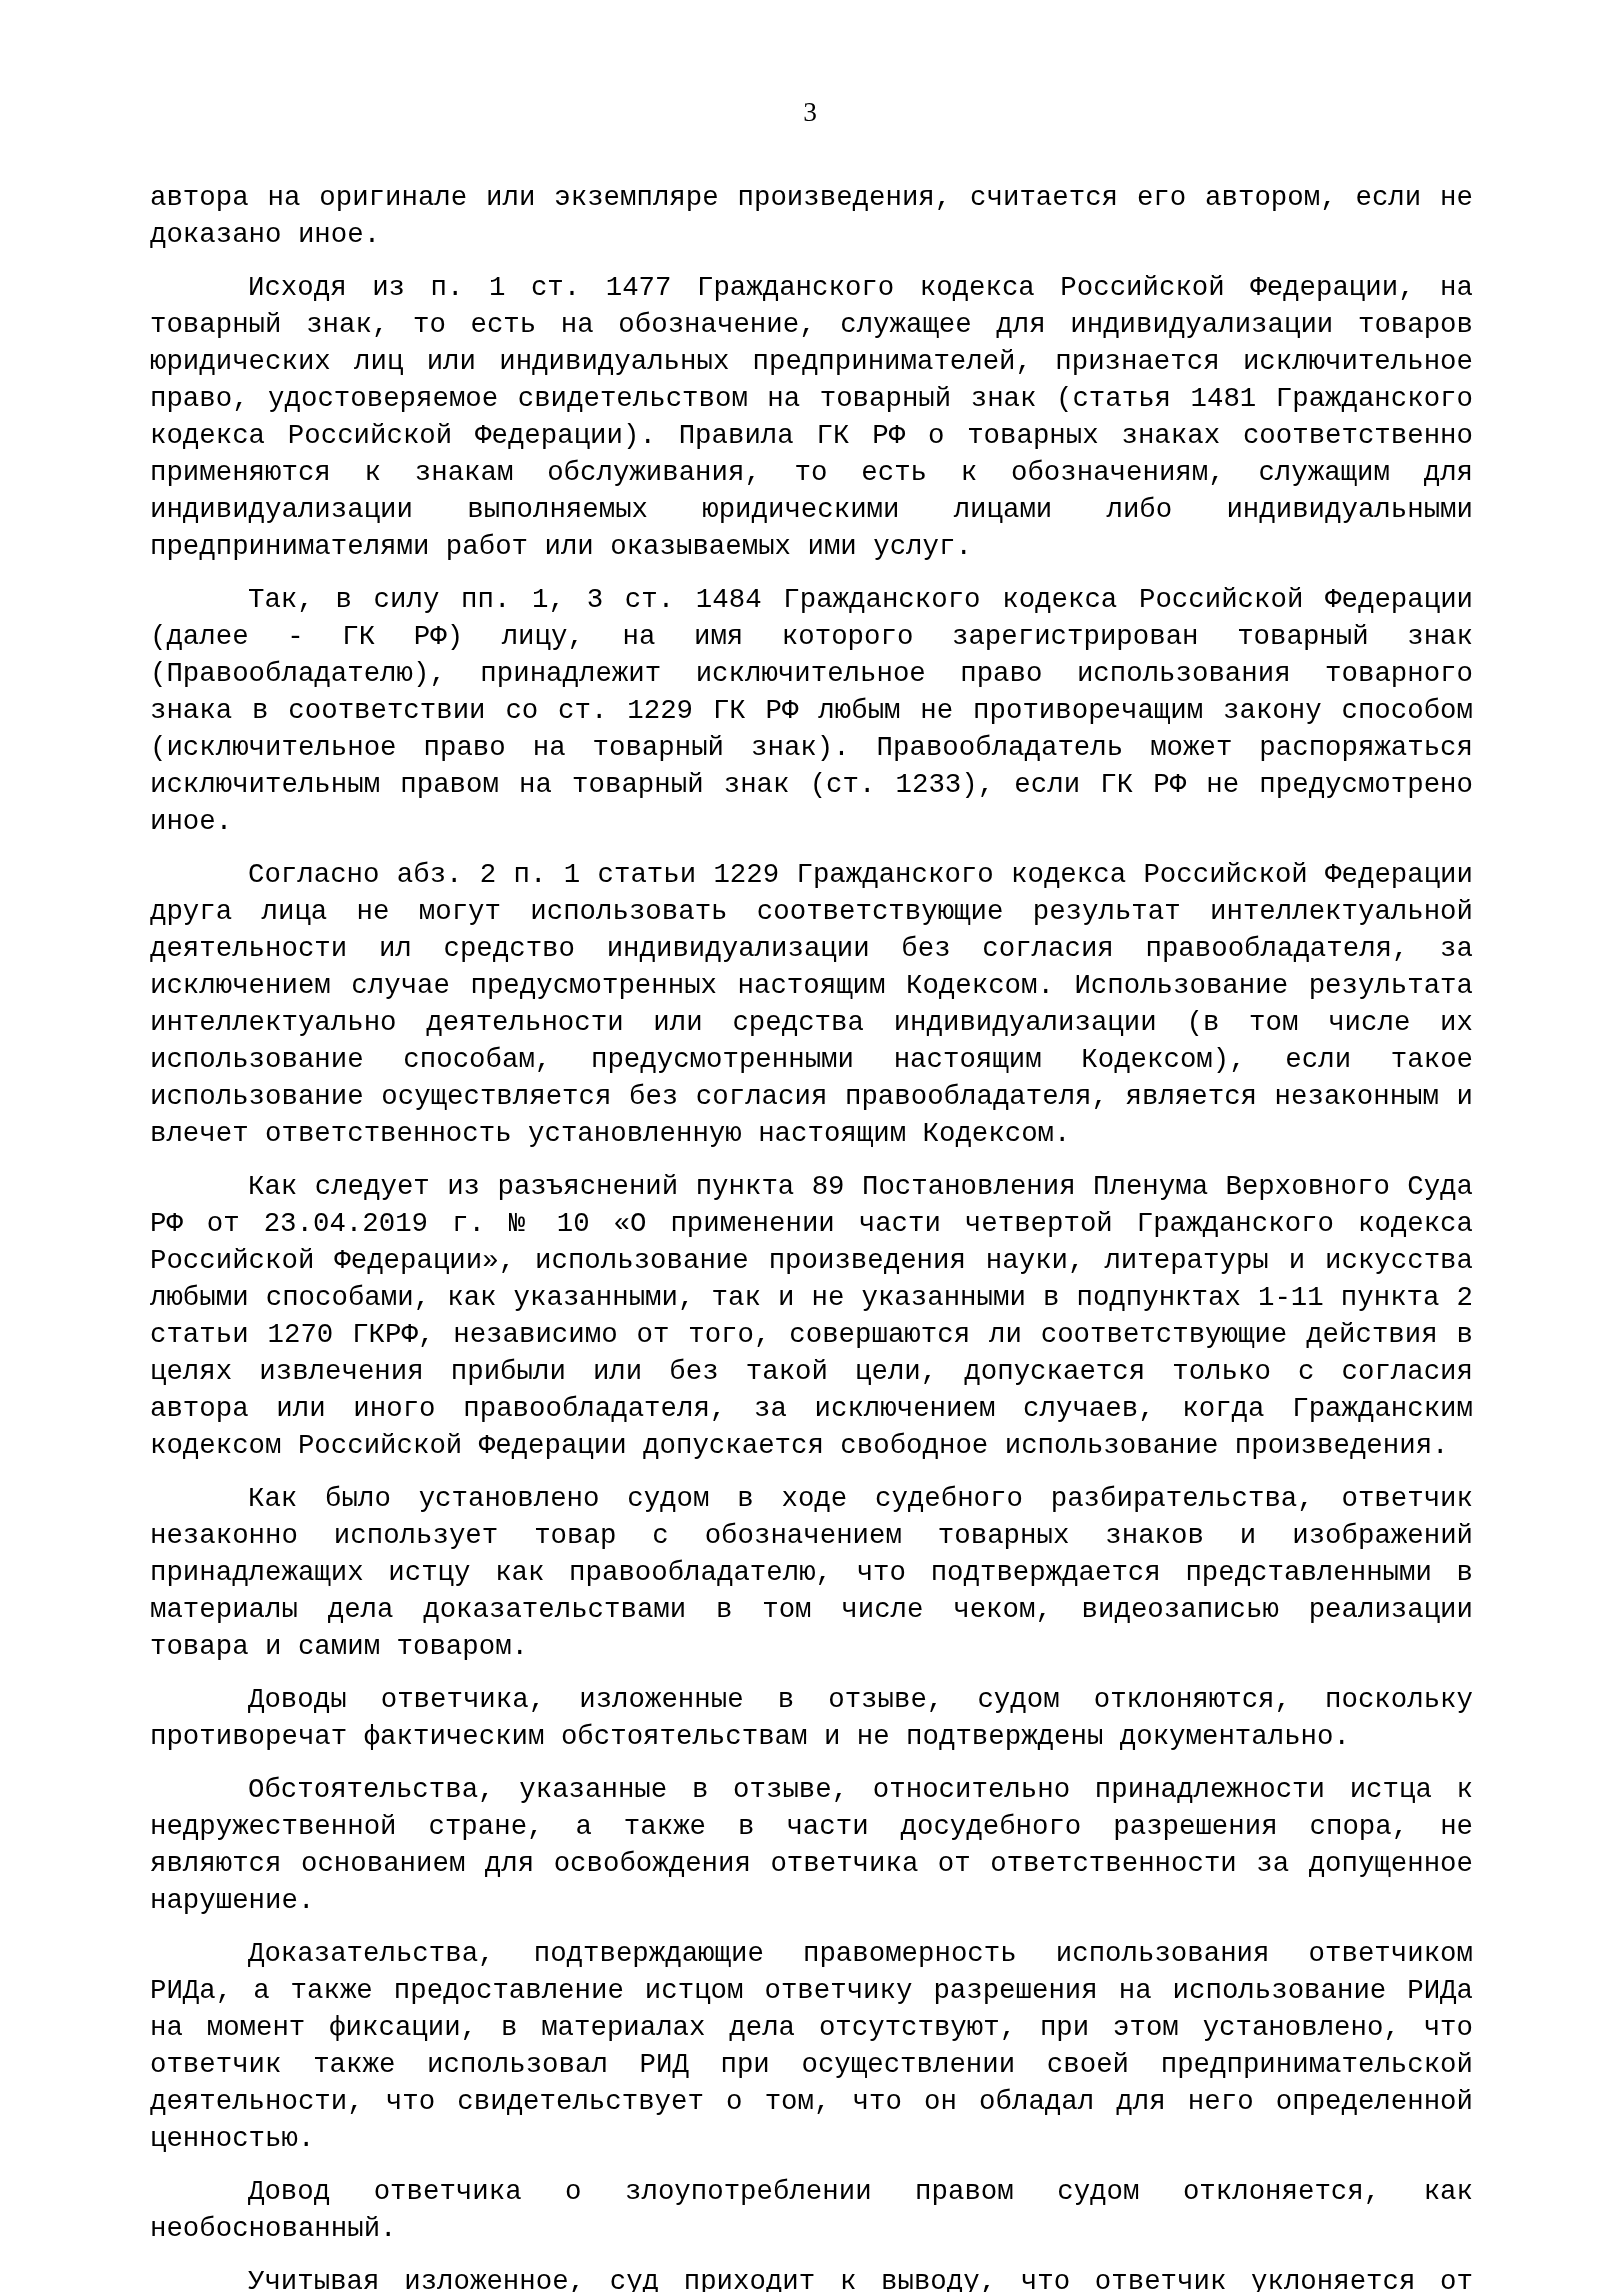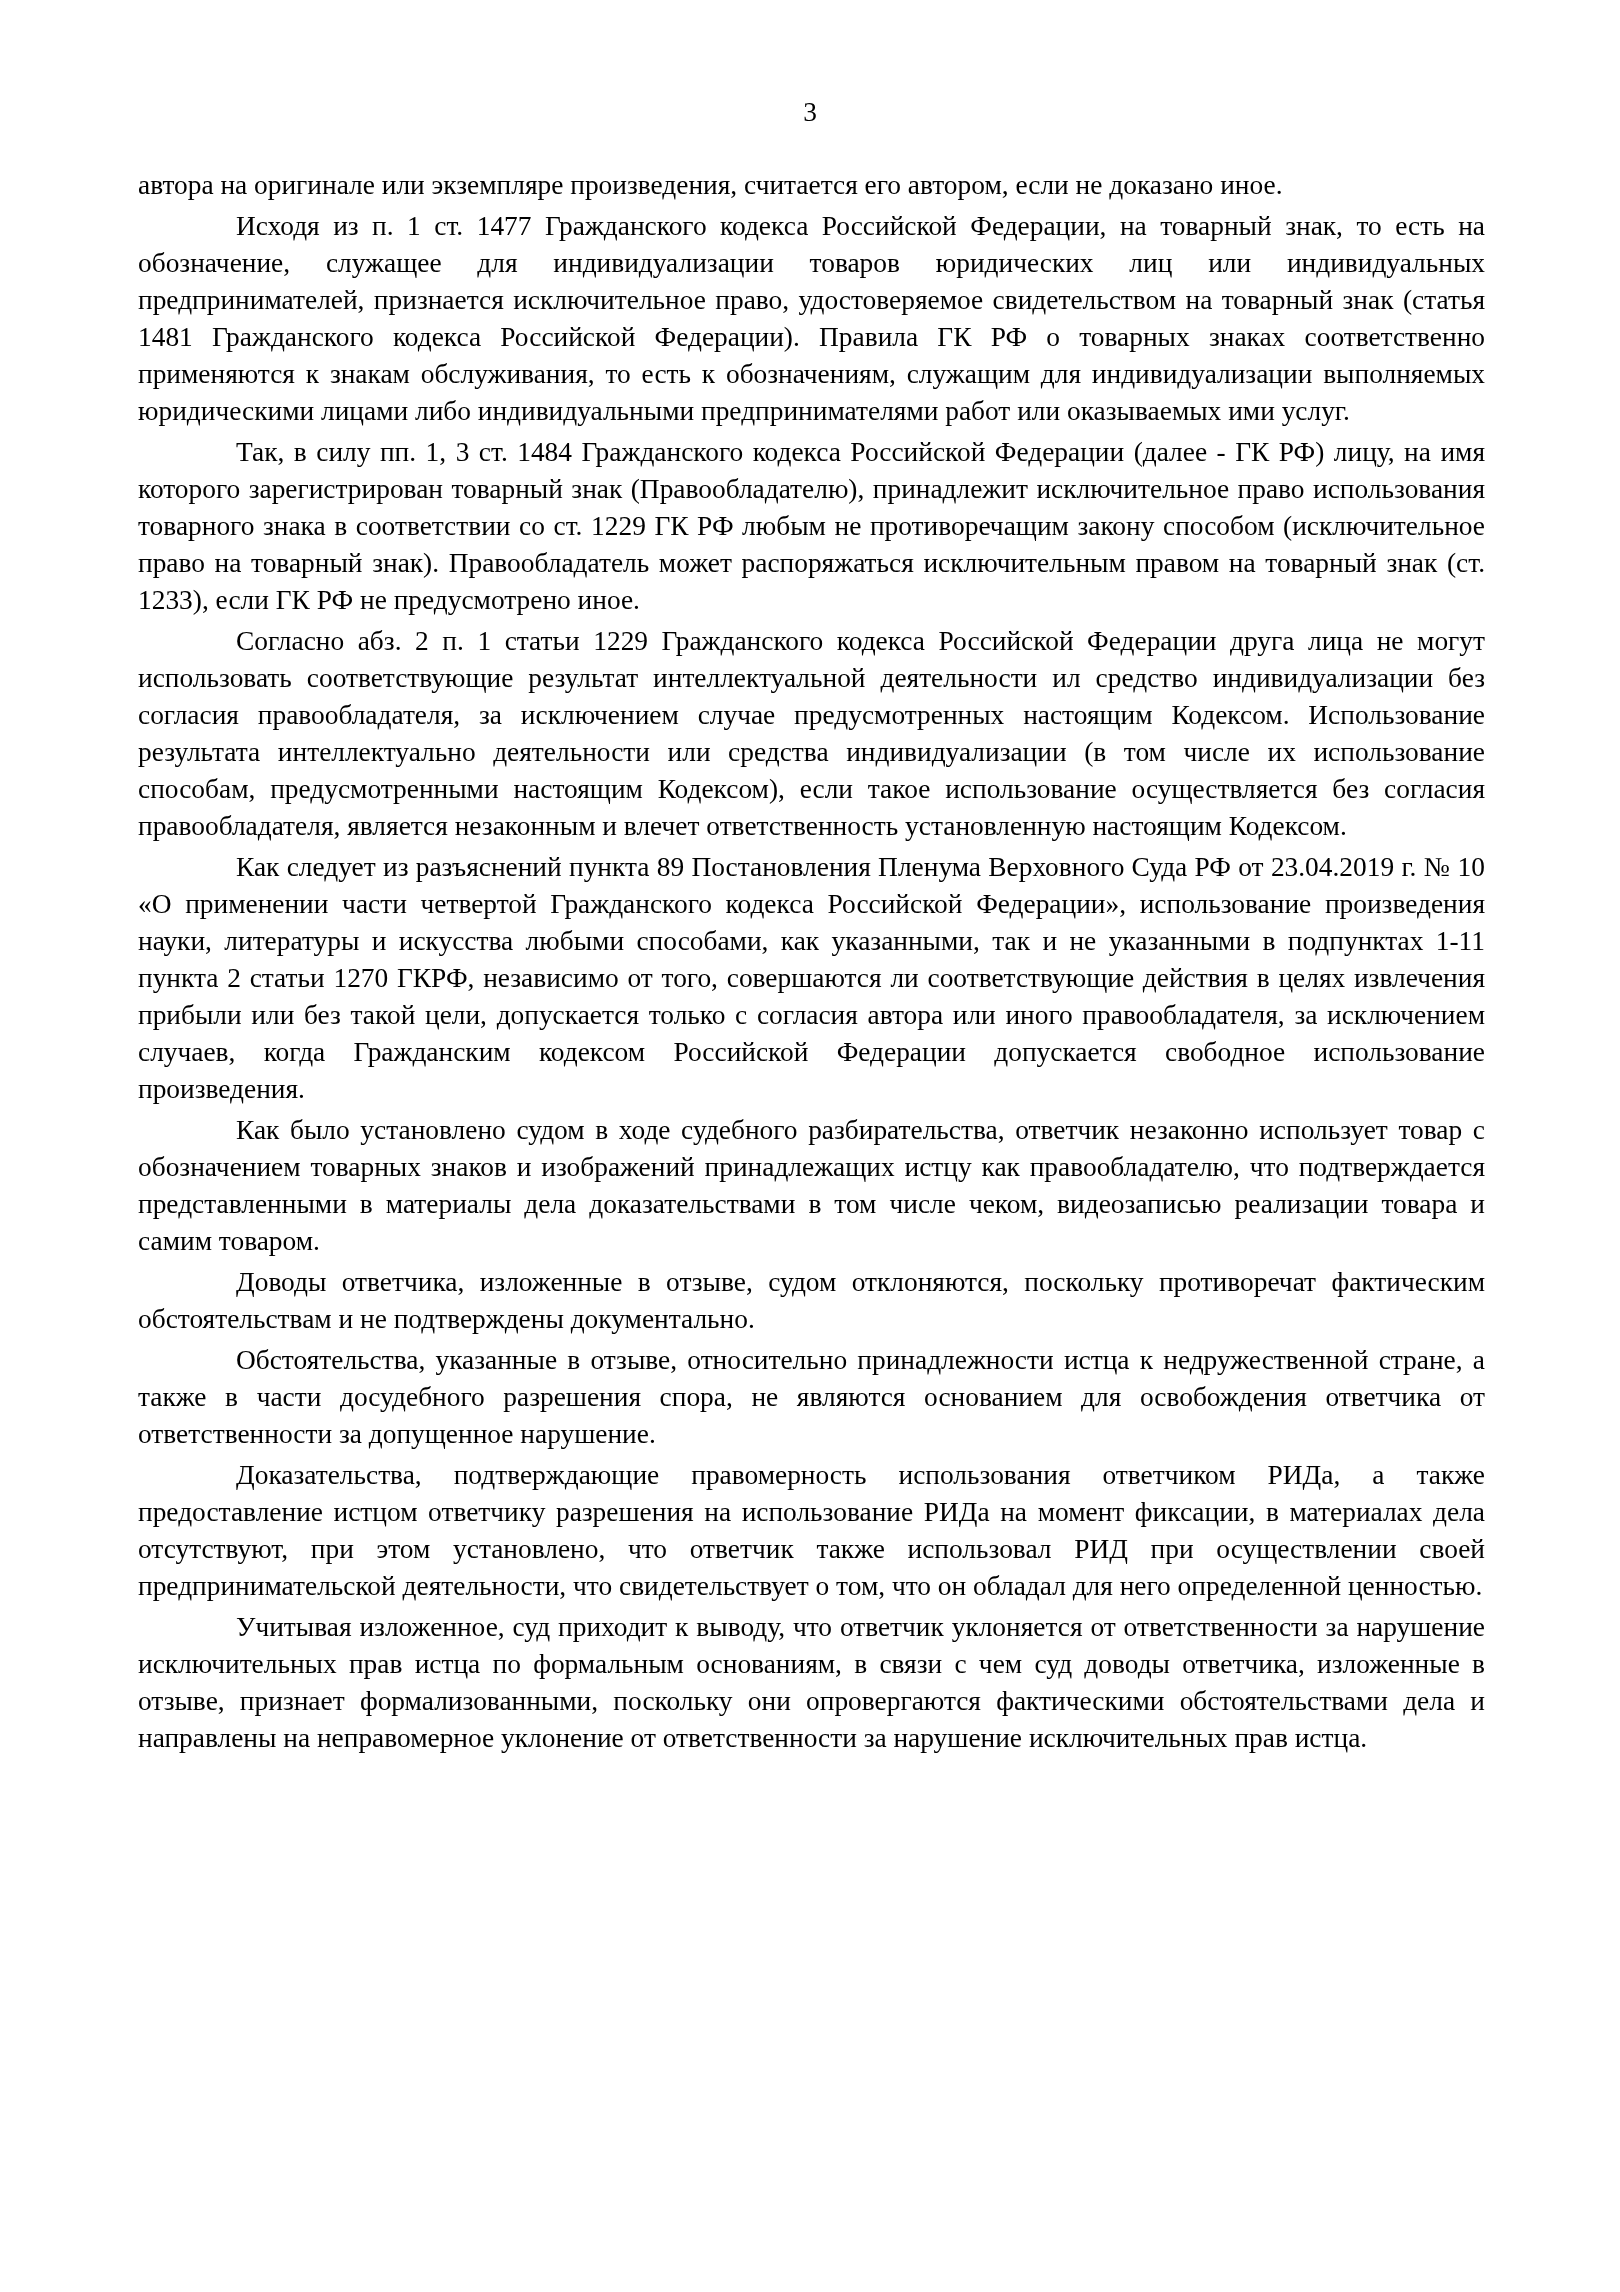--- a/index.html
+++ b/index.html
@@ -30,40 +30,42 @@
     position: absolute;
     top: 163px;
     left: 134px;
     width: 1355px;
     font-size: 27.4px;
     line-height: 37px;
     text-align: justify;
     color: #000000;
   }
   .doc-body p.para {
-    margin: 4px;
+    margin: 16px;
     padding: 0;
     text-indent: 98px;
     text-align: justify;
+    font-family: Liberation Mono, monospace;
   }
   .doc-body p.para.no-indent {
     text-indent: 0;
   }
 </style>
 </head>
 <body>
 
 <div class="page">
   <div class="page-number">3</div>
   <div class="doc-body">
       <p class="para no-indent">автора на оригинале или экземпляре произведения, считается его автором, если не доказано иное.</p>
       <p class="para">Исходя из п. 1 ст. 1477 Гражданского кодекса Российской Федерации, на товарный знак, то есть на обозначение, служащее для индивидуализации товаров юридических лиц или индивидуальных предпринимателей, признается исключительное право, удостоверяемое свидетельством на товарный знак (статья 1481 Гражданского кодекса Российской Федерации). Правила ГК РФ о товарных знаках соответственно применяются к знакам обслуживания, то есть к обозначениям, служащим для индивидуализации выполняемых юридическими лицами либо индивидуальными предпринимателями работ или оказываемых ими услуг.</p>
       <p class="para">Так, в силу пп. 1, 3 ст. 1484 Гражданского кодекса Российской Федерации (далее - ГК РФ) лицу, на имя которого зарегистрирован товарный знак (Правообладателю), принадлежит исключительное право использования товарного знака в соответствии со ст. 1229 ГК РФ любым не противоречащим закону способом (исключительное право на товарный знак). Правообладатель может распоряжаться исключительным правом на товарный знак (ст. 1233), если ГК РФ не предусмотрено иное.</p>
       <p class="para">Согласно абз. 2 п. 1 статьи 1229 Гражданского кодекса Российской Федерации друга лица не могут использовать соответствующие результат интеллектуальной деятельности ил средство индивидуализации без согласия правообладателя, за исключением случае предусмотренных настоящим Кодексом. Использование результата интеллектуально деятельности или средства индивидуализации (в том числе их использование способам, предусмотренными настоящим Кодексом), если такое использование осуществляется без согласия правообладателя, является незаконным и влечет ответственность установленную настоящим Кодексом.</p>
       <p class="para">Как следует из разъяснений пункта 89 Постановления Пленума Верховного Суда РФ от 23.04.2019 г. № 10 «О применении части четвертой Гражданского кодекса Российской Федерации», использование произведения науки, литературы и искусства любыми способами, как указанными, так и не указанными в подпунктах 1-11 пункта 2 статьи 1270 ГКРФ, независимо от того, совершаются ли соответствующие действия в целях извлечения прибыли или без такой цели, допускается только с согласия автора или иного правообладателя, за исключением случаев, когда Гражданским кодексом Российской Федерации допускается свободное использование произведения.</p>
       <p class="para">Как было установлено судом в ходе судебного разбирательства, ответчик незаконно использует товар с обозначением товарных знаков и изображений принадлежащих истцу как правообладателю, что подтверждается представленными в материалы дела доказательствами в том числе чеком, видеозаписью реализации товара и самим товаром.</p>
       <p class="para">Доводы ответчика, изложенные в отзыве, судом отклоняются, поскольку противоречат фактическим обстоятельствам и не подтверждены документально.</p>
       <p class="para">Обстоятельства, указанные в отзыве, относительно принадлежности истца к недружественной стране, а также в части досудебного разрешения спора, не являются основанием для освобождения ответчика от ответственности за допущенное нарушение.</p>
       <p class="para">Доказательства, подтверждающие правомерность использования ответчиком РИДа, а также предоставление истцом ответчику разрешения на использование РИДа на момент фиксации, в материалах дела отсутствуют, при этом установлено, что ответчик также использовал РИД при осуществлении своей предпринимательской деятельности, что свидетельствует о том, что он обладал для него определенной ценностью.</p>
+      <p class="para">Довод ответчика о злоупотреблении правом судом отклоняется, как необоснованный.</p>
       <p class="para">Учитывая изложенное, суд приходит к выводу, что ответчик уклоняется от ответственности за нарушение исключительных прав истца по формальным основаниям, в связи с чем суд доводы ответчика, изложенные в отзыве, признает формализованными, поскольку они опровергаются фактическими обстоятельствами дела и направлены на неправомерное уклонение от ответственности за нарушение исключительных прав истца.</p>
     </div>
 </div>
 
 
 </body></html>

